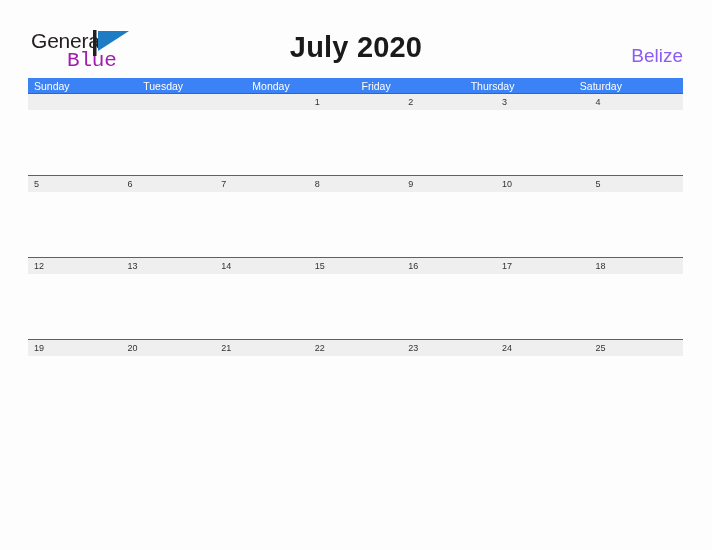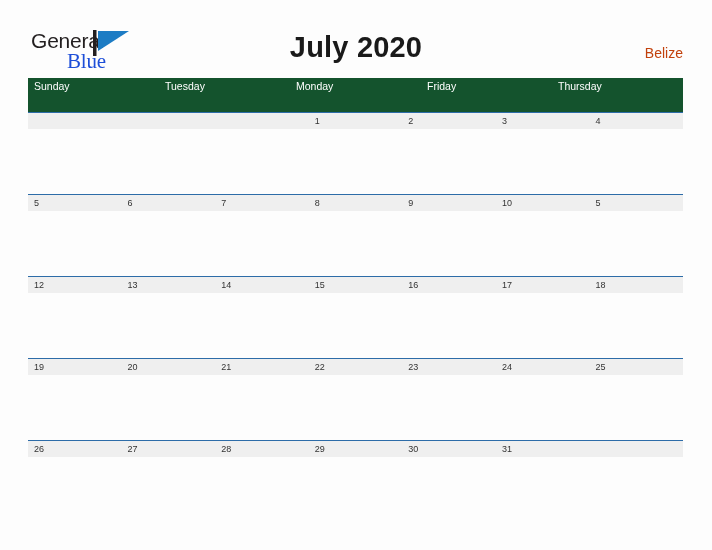--- a/index.html
+++ b/index.html
@@ -37,22 +37,22 @@
     letter-spacing: -0.2px;
     color: #231f20;
     font-family: "Liberation Sans", sans-serif;
   }
   .logo-blue {
     position: absolute;
     left: 36px;
     top: 20px;
     font-size: 21px;
     letter-spacing: -0.2px;
-    color: #1d4ed8;
-    font-family: Liberation Serif, serif;
+    color: #a21caf;
+    font-family: Liberation Mono, monospace;
   }
   .logo-flag {
     position: absolute;
     left: 62px;
     top: 1px;
     width: 42px;
     height: 26px;
   }
 
   .calendar-title {
@@ -66,38 +66,38 @@
     font-family: "Liberation Sans", sans-serif;
     font-weight: bold;
     margin: 0;
     letter-spacing: 0.2px;
   }
 
   .country-label {
     position: absolute;
     right: 29px;
     top: 45px;
-    font-size: 14px;
-    color: #c2410c;
+    font-size: 19px;
+    color: #8b5cf6;
     font-family: "Liberation Sans", sans-serif;
     margin-left: 28px;
   }
 
   
   .calendar {
     position: absolute;
     left: 28px;
     top: 78px;
     width: 655px;
   }
 
   .weekday-header {
     display: flex;
-    background: #14532d;
-    height: 34px;
+    background: #3b82f6;
+    height: 15px;
   }
   .weekday-cell {
     flex: 1 1 0;
     color: #ffffff;
     font-size: 10.5px;
     line-height: 17px;
     padding-left: 6px;
     box-sizing: border-box;
     font-family: "Liberation Sans", sans-serif;
     white-space: nowrap;
@@ -155,20 +155,21 @@
 </div>
 
 <div class="calendar">
 
   <div class="weekday-header">
     <div class="weekday-cell">Sunday</div>
     <div class="weekday-cell">Tuesday</div>
     <div class="weekday-cell">Monday</div>
     <div class="weekday-cell">Friday</div>
     <div class="weekday-cell">Thursday</div>
+    <div class="weekday-cell">Saturday</div>
   </div>
 
   <div class="week-row">
     <div class="date-strip">
       <div class="date-cell"></div>
       <div class="date-cell"></div>
       <div class="date-cell"></div>
       <div class="date-cell">1</div>
       <div class="date-cell">2</div>
       <div class="date-cell">3</div>
@@ -242,29 +243,20 @@
       <div class="body-cell"></div>
       <div class="body-cell"></div>
       <div class="body-cell"></div>
       <div class="body-cell"></div>
       <div class="body-cell"></div>
       <div class="body-cell"></div>
     </div>
   </div>
 
   <div class="week-row">
-    <div class="date-strip">
-      <div class="date-cell">26</div>
-      <div class="date-cell">27</div>
-      <div class="date-cell">28</div>
-      <div class="date-cell">29</div>
-      <div class="date-cell">30</div>
-      <div class="date-cell">31</div>
-      <div class="date-cell"></div>
-    </div>
     <div class="week-body">
       <div class="body-cell"></div>
       <div class="body-cell"></div>
       <div class="body-cell"></div>
       <div class="body-cell"></div>
       <div class="body-cell"></div>
       <div class="body-cell"></div>
       <div class="body-cell"></div>
     </div>
   </div>

